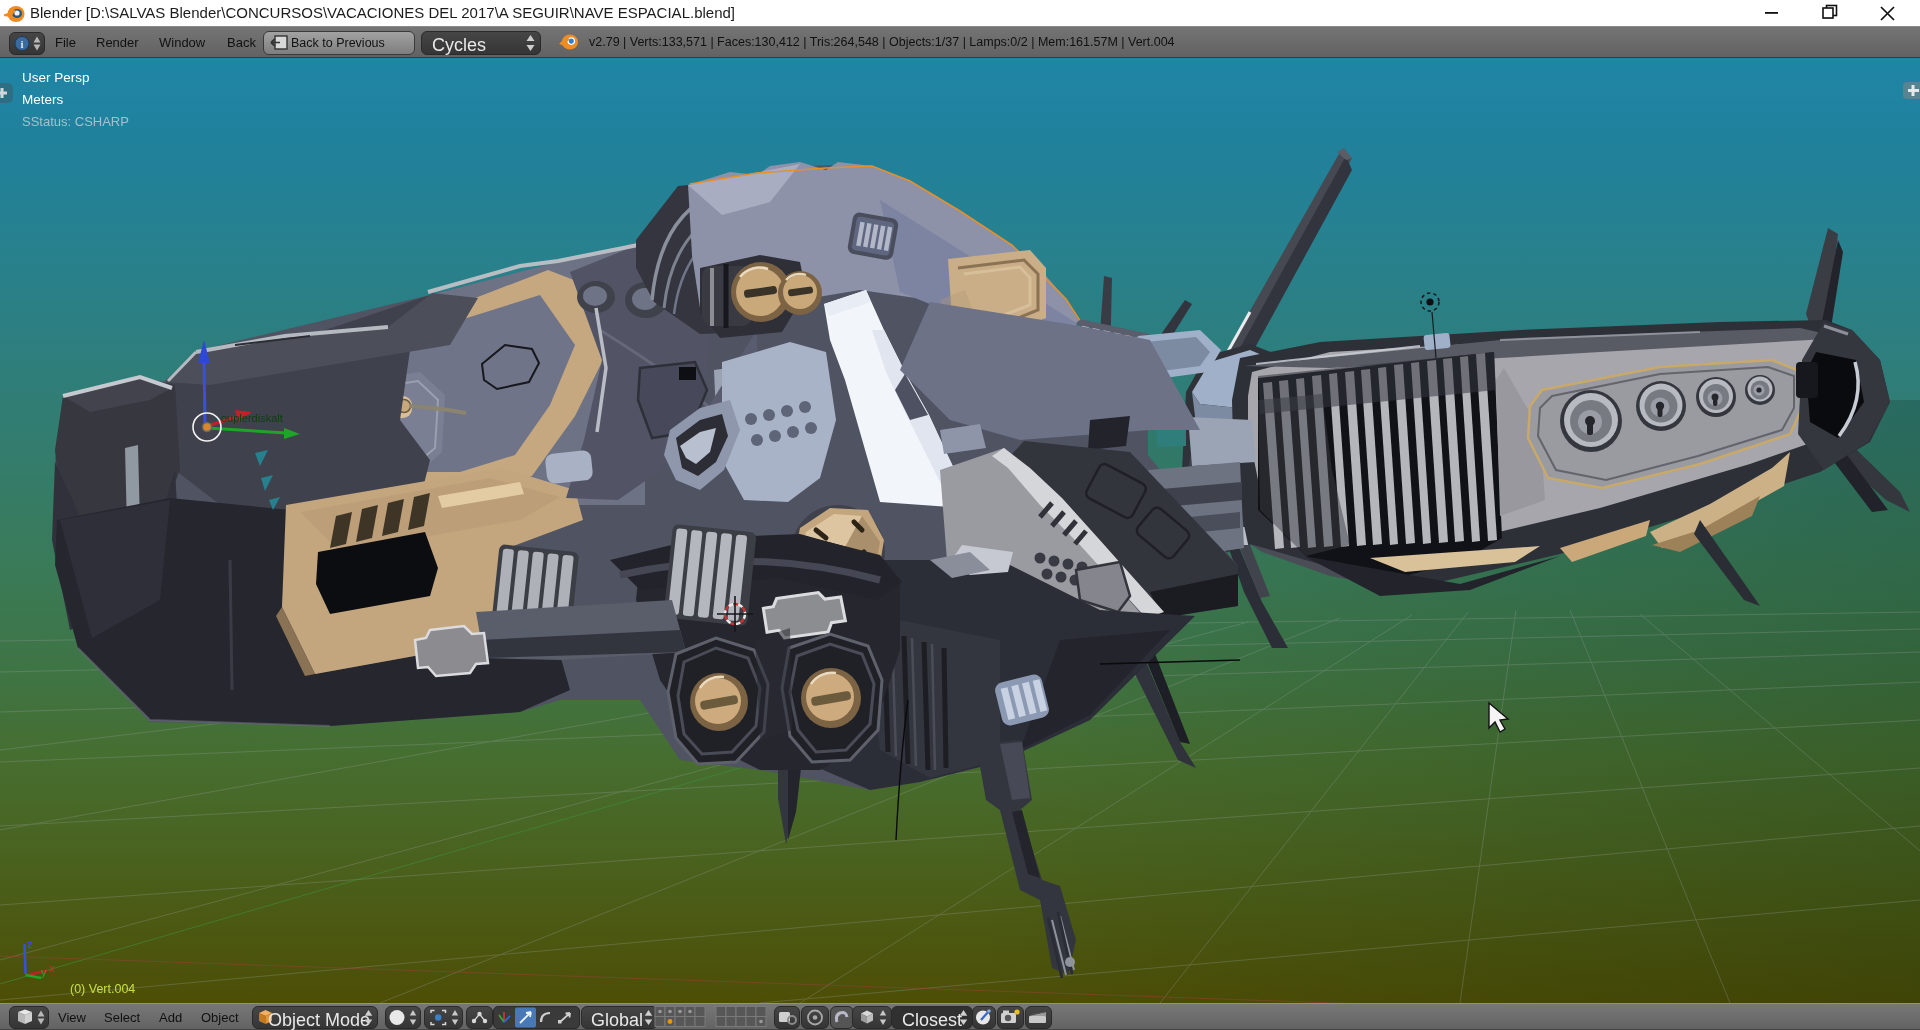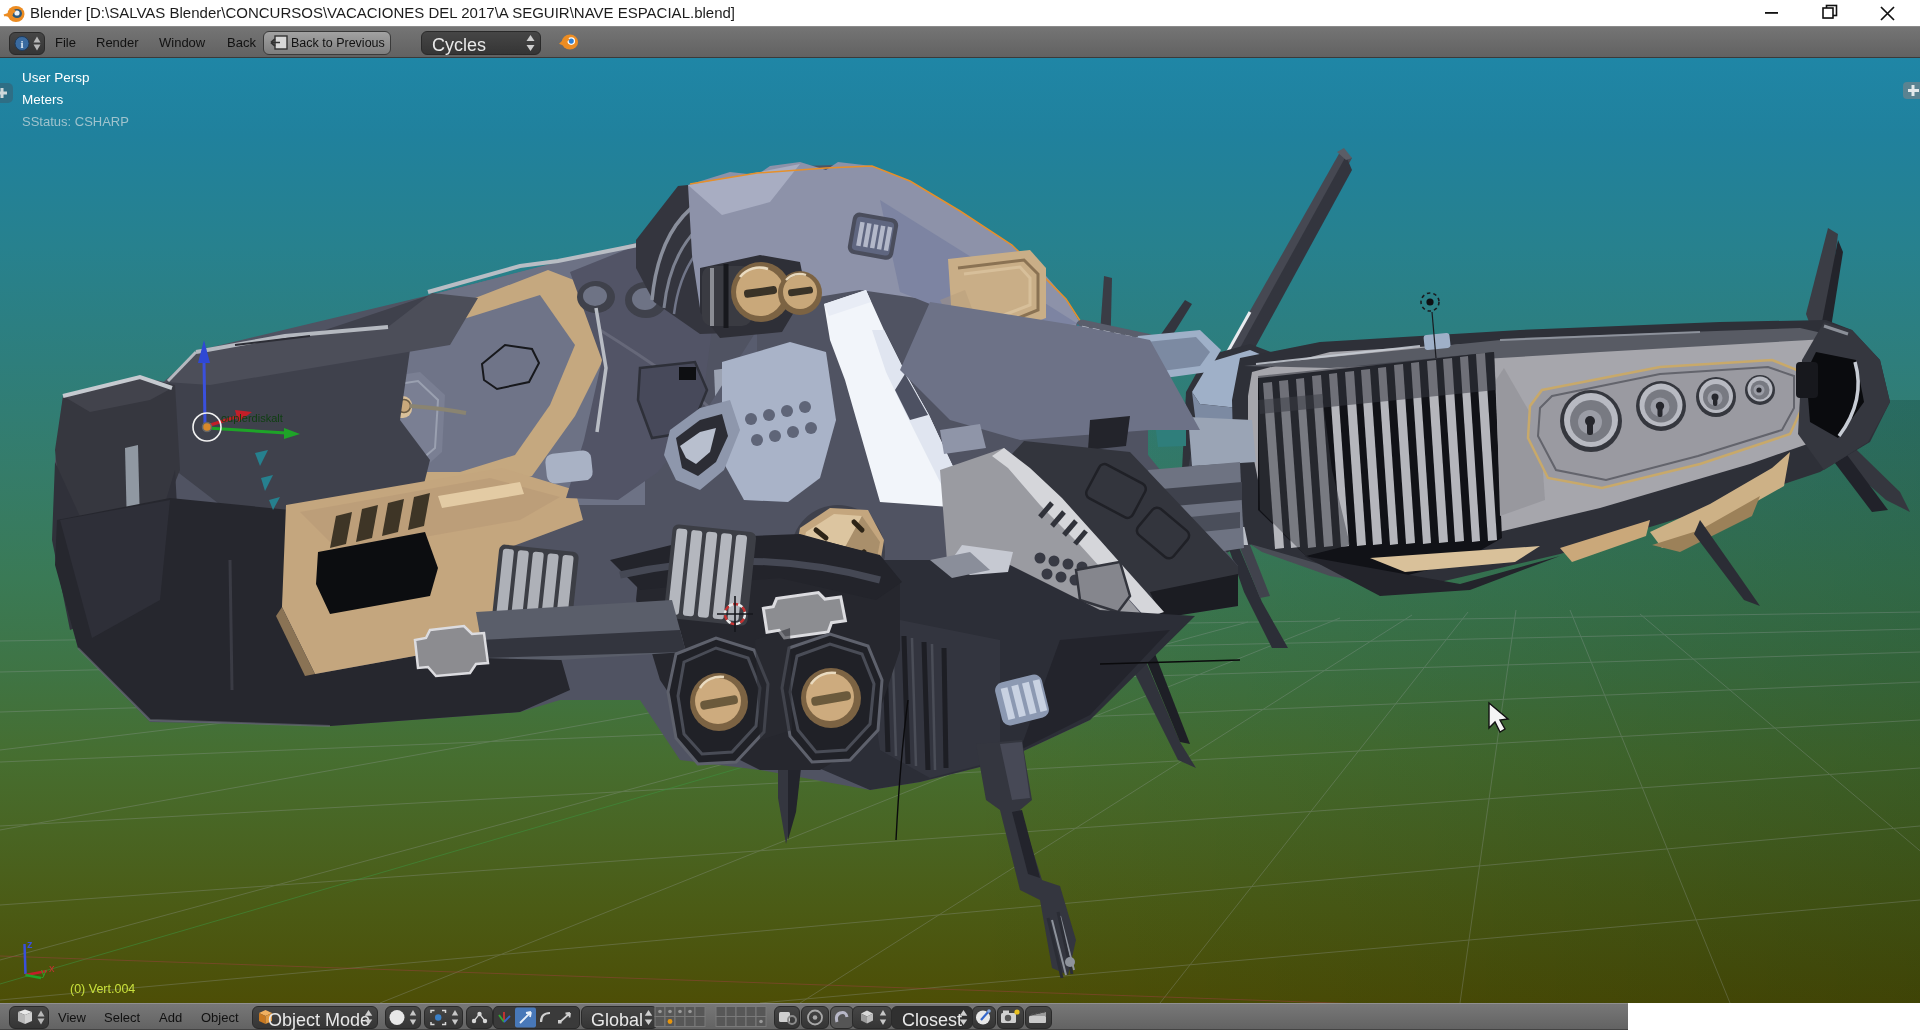--- a/index.html
+++ b/index.html
@@ -1,22 +1,22 @@
 <!DOCTYPE html>
 <html><head><meta charset="utf-8"><style>
 html,body{margin:0;padding:0;}
 body{width:1920px;height:1030px;overflow:hidden;position:relative;background:#fff;font-family:"Liberation Sans",sans-serif;}
 #title{position:absolute;left:0;top:0;width:1920px;height:26px;background:#ffffff;}
 #title .tt{position:absolute;left:30px;top:4px;font-size:15px;color:#1c1c1c;}
 #menu{position:absolute;left:0;top:26px;width:1920px;height:32px;background:linear-gradient(#757575,#616161);box-shadow:inset 0 1px 0 #8a8a8a,inset 0 -1px 0 #3a3a3a;}
 #menu .mi{position:absolute;top:9px;font-size:13px;color:#111;text-align:right;}
 .dbtn{position:absolute;background:linear-gradient(#464646,#353535);border:1px solid #2a2a2a;border-radius:6px;}
-.lbtn{position:absolute;background:linear-gradient(#a2a2a2,#7e7e7e);border:1px solid #3a3a3a;border-radius:6px;}
+.lbtn{position:absolute;background:linear-gradient(#a2a2a2,#7e7e7e);border:1px solid #3a3a3a;border-radius:6px;padding-left:24px;}
 .wtxt{color:#e8e8e8;font-size:18px;position:absolute;}
-#bottom{position:absolute;left:0;top:1003px;width:1628px;height:27px;background:linear-gradient(#787878,#626262);box-shadow:inset 0 1px 0 #909090,inset 0 -1px 0 #444;}
+#bottom{position:absolute;left:0;top:1003px;width:1920px;height:27px;background:linear-gradient(#787878,#626262);box-shadow:inset 0 1px 0 #909090,inset 0 -1px 0 #444;}
 #bottom .mi{position:absolute;top:7px;font-size:13px;color:#111;}
 .updn{position:absolute;width:9px;}
 svg{display:block}
 </style></head>
 <body>
 <div id="title">
  <svg width="24" height="22" style="position:absolute;left:3px;top:3px" viewBox="0 0 24 22">
   <ellipse cx="13" cy="11" rx="8.5" ry="8" fill="#ec8c22"></ellipse>
   <ellipse cx="14" cy="10.5" rx="5" ry="4.6" fill="#2a5779"></ellipse>
   <circle cx="14" cy="10" r="2.6" fill="#eef2f5"></circle>
@@ -58,20 +58,21 @@
         <path d="M4.5,0 l4,6 h-8 Z" fill="#cfcfcf"></path>
         <path d="M4.5,16 l4,-6 h-8 Z" fill="#cfcfcf"></path>
       </svg>
  </div>
  <svg width="22" height="20" style="position:absolute;left:558px;top:6px" viewBox="0 0 24 22">
   <ellipse cx="13" cy="11" rx="9" ry="8.2" fill="#ec8c22"></ellipse>
   <circle cx="14.5" cy="10" r="4.2" fill="#fff"></circle>
   <circle cx="14.5" cy="10" r="2.8" fill="#2f7fd0"></circle>
   <path d="M1,13 L9,5.5 L13,8 L5,14.5 Z" fill="#ec8c22"></path>
  </svg>
+ <div class="mi" style="left:589px;top:9px;font-size:12.5px">v2.79 | Verts:133,571 | Faces:130,412 | Tris:264,548 | Objects:1/37 | Lamps:0/2 | Mem:161.57M | Vert.004</div>
 </div>
 <div id="vp" style="position:absolute;left:0;top:58px;width:1920px;height:945px">
 <svg width="1920" height="945" viewBox="0 58 1920 945" preserveAspectRatio="none">
 <defs>
  <linearGradient id="bg" x1="0" y1="58" x2="0" y2="1003" gradientUnits="userSpaceOnUse">
   <stop offset="0" stop-color="#1f86a6"></stop>
   <stop offset="0.08" stop-color="#20819d"></stop>
   <stop offset="0.2" stop-color="#27818e"></stop>
   <stop offset="0.32" stop-color="#2e7e7c"></stop>
   <stop offset="0.44" stop-color="#357c69"></stop>

